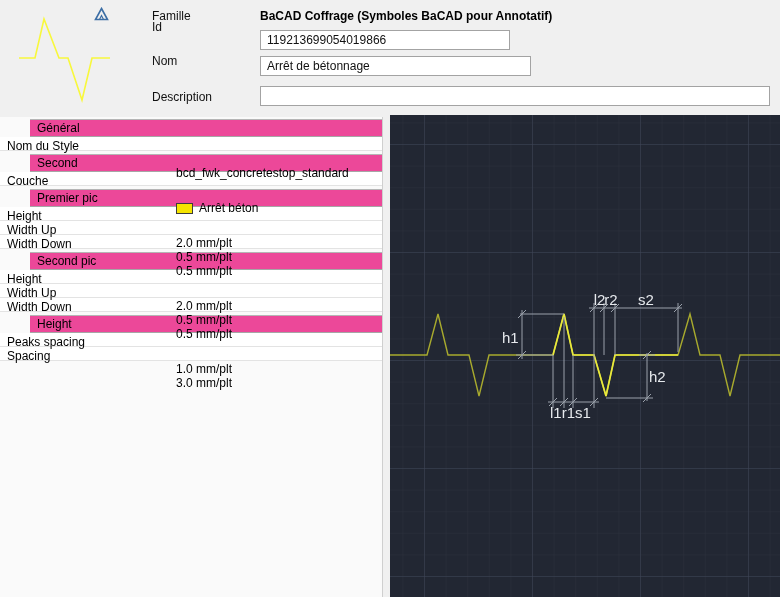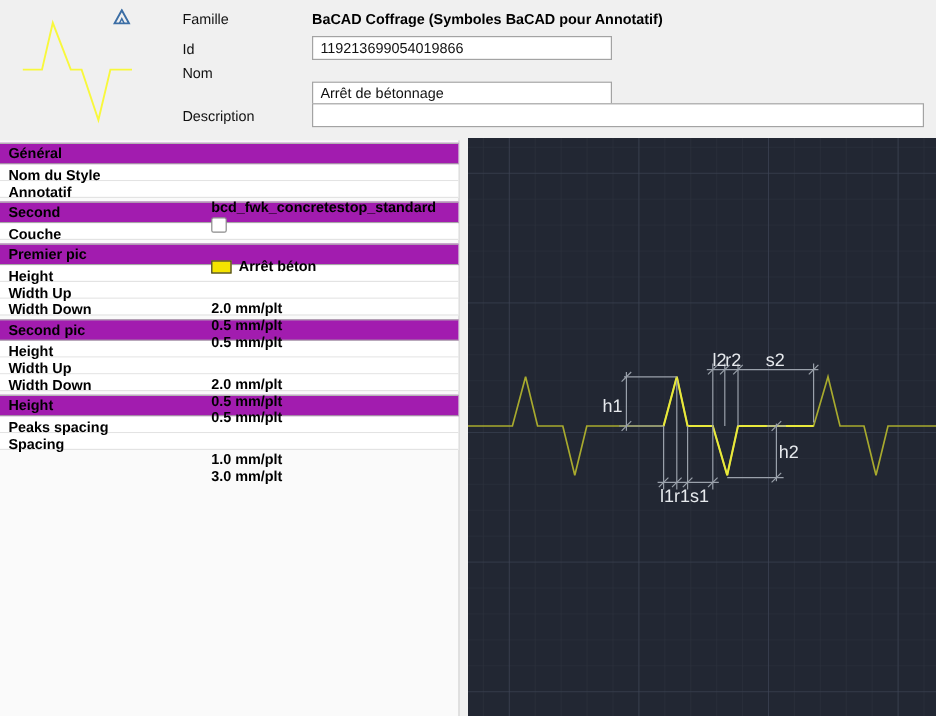--- a/index.html
+++ b/index.html
@@ -17,40 +17,40 @@
   }
   .famille-value {
     position:absolute; left:260px; top:9px; font-size:12px; font-weight:bold;
   }
   .txt-input {
     position:absolute; left:260px; height:20px; font-size:12px;
     border:1px solid #a3a3a3; background:#fff; padding:0 6px;
     font-family:"Liberation Sans", sans-serif; color:#111;
   }
   #id-input   { top:30px; width:250px; }
-  #nom-input  { top:68px; width:250px; }
+  #nom-input  { top:56px; width:271px; }
   #desc-input { top:86px; width:510px; }
   .preview-box { position:absolute; left:0; top:0; }
   .annotative-icon { position:absolute; left:94px; top:7px; }
 
   
   .prop-panel {
     position:absolute; left:0; top:117px; width:383px; height:480px;
     background:#fafafa; border-right:1px solid #cfcfcf;
   }
   .pg-header {
-    height:18px; background:#a21caf;
+    height:18px; background:#ec4899;
     border-top:1px solid #b5b5b5; border-bottom:1px solid #a6a6a6;
-    font-size:12px; font-weight:bold; line-height:16px; padding-left:7px;
+    font-size:12px; font-weight:normal; line-height:16px; padding-left:7px;margin-left:30px;
   }
   .pg-header.gap { margin-top:3px; }
   .pg-header.first { margin-top:2px; }
   .pg-row {
     height:14px; background:#fff; border-bottom:1px solid #e3e3e3;
-    display:flex; font-size:12px; font-weight:bold; line-height:18px;
+    display:flex; font-size:12px; font-weight:normal; line-height:18px;
   }
   .pg-label { width:173px; padding-left:7px; flex:none; }
   .pg-value {
     flex:1; border-left:1px solid #dcdcdc; padding-left:2px;
     display:flex; align-items:center; gap:6px;margin-top:36px;
   }
   .pg-checkbox {
     width:13px; height:13px; border:1px solid #8a8a8a; background:#fff;
     border-radius:2px; display:inline-block;
   }
@@ -78,45 +78,39 @@
 </div>
 
 <div class="annotative-icon">
   <svg width="15" height="15" viewBox="0 0 15 15">
     <path d="M7.5 1.5 L13.5 12.5 L1.5 12.5 Z" fill="none" stroke="#3c6ea5" stroke-width="1.6"></path>
     <path d="M5.5 12.5 L7.5 8.5 L9.5 12.5" fill="none" stroke="#3c6ea5" stroke-width="1.2"></path>
   </svg>
 </div>
 
 <span class="form-label" style="top:9px">Famille</span>
-<span class="form-label" style="top:34px">Id</span>
+<span class="form-label" style="top:20px">Id</span>
 <span class="form-label" style="top:54px">Nom</span>
 <span class="form-label" style="top:90px">Description</span>
 
 <span class="famille-value">BaCAD Coffrage (Symboles BaCAD pour Annotatif)</span>
 
 <input id="id-input" class="txt-input" type="text" value="119213699054019866" style="">
 <input id="nom-input" class="txt-input" type="text" value="Arrêt de bétonnage" style="">
 <input id="desc-input" class="txt-input" type="text" value="" style="">
 
 <div class="prop-panel">
 
   <div class="pg-header first">Général</div>
 
   <div class="pg-row">
     <div class="pg-label">Nom du Style</div>
     <div class="pg-value">bcd_fwk_concretestop_standard</div>
   </div>
 
-  <div class="pg-row">
-    <div class="pg-label">Annotatif</div>
-    <div class="pg-value">
-      <span class="pg-checkbox"></span>
-    </div>
-  </div>
 
   <div class="pg-header gap">Second</div>
 
   <div class="pg-row">
     <div class="pg-label">Couche</div>
     <div class="pg-value">
       <span class="layer-swatch" style="background-color: rgb(245, 228, 0);"></span>
       <span>Arrêt béton</span>
     </div>
   </div>

